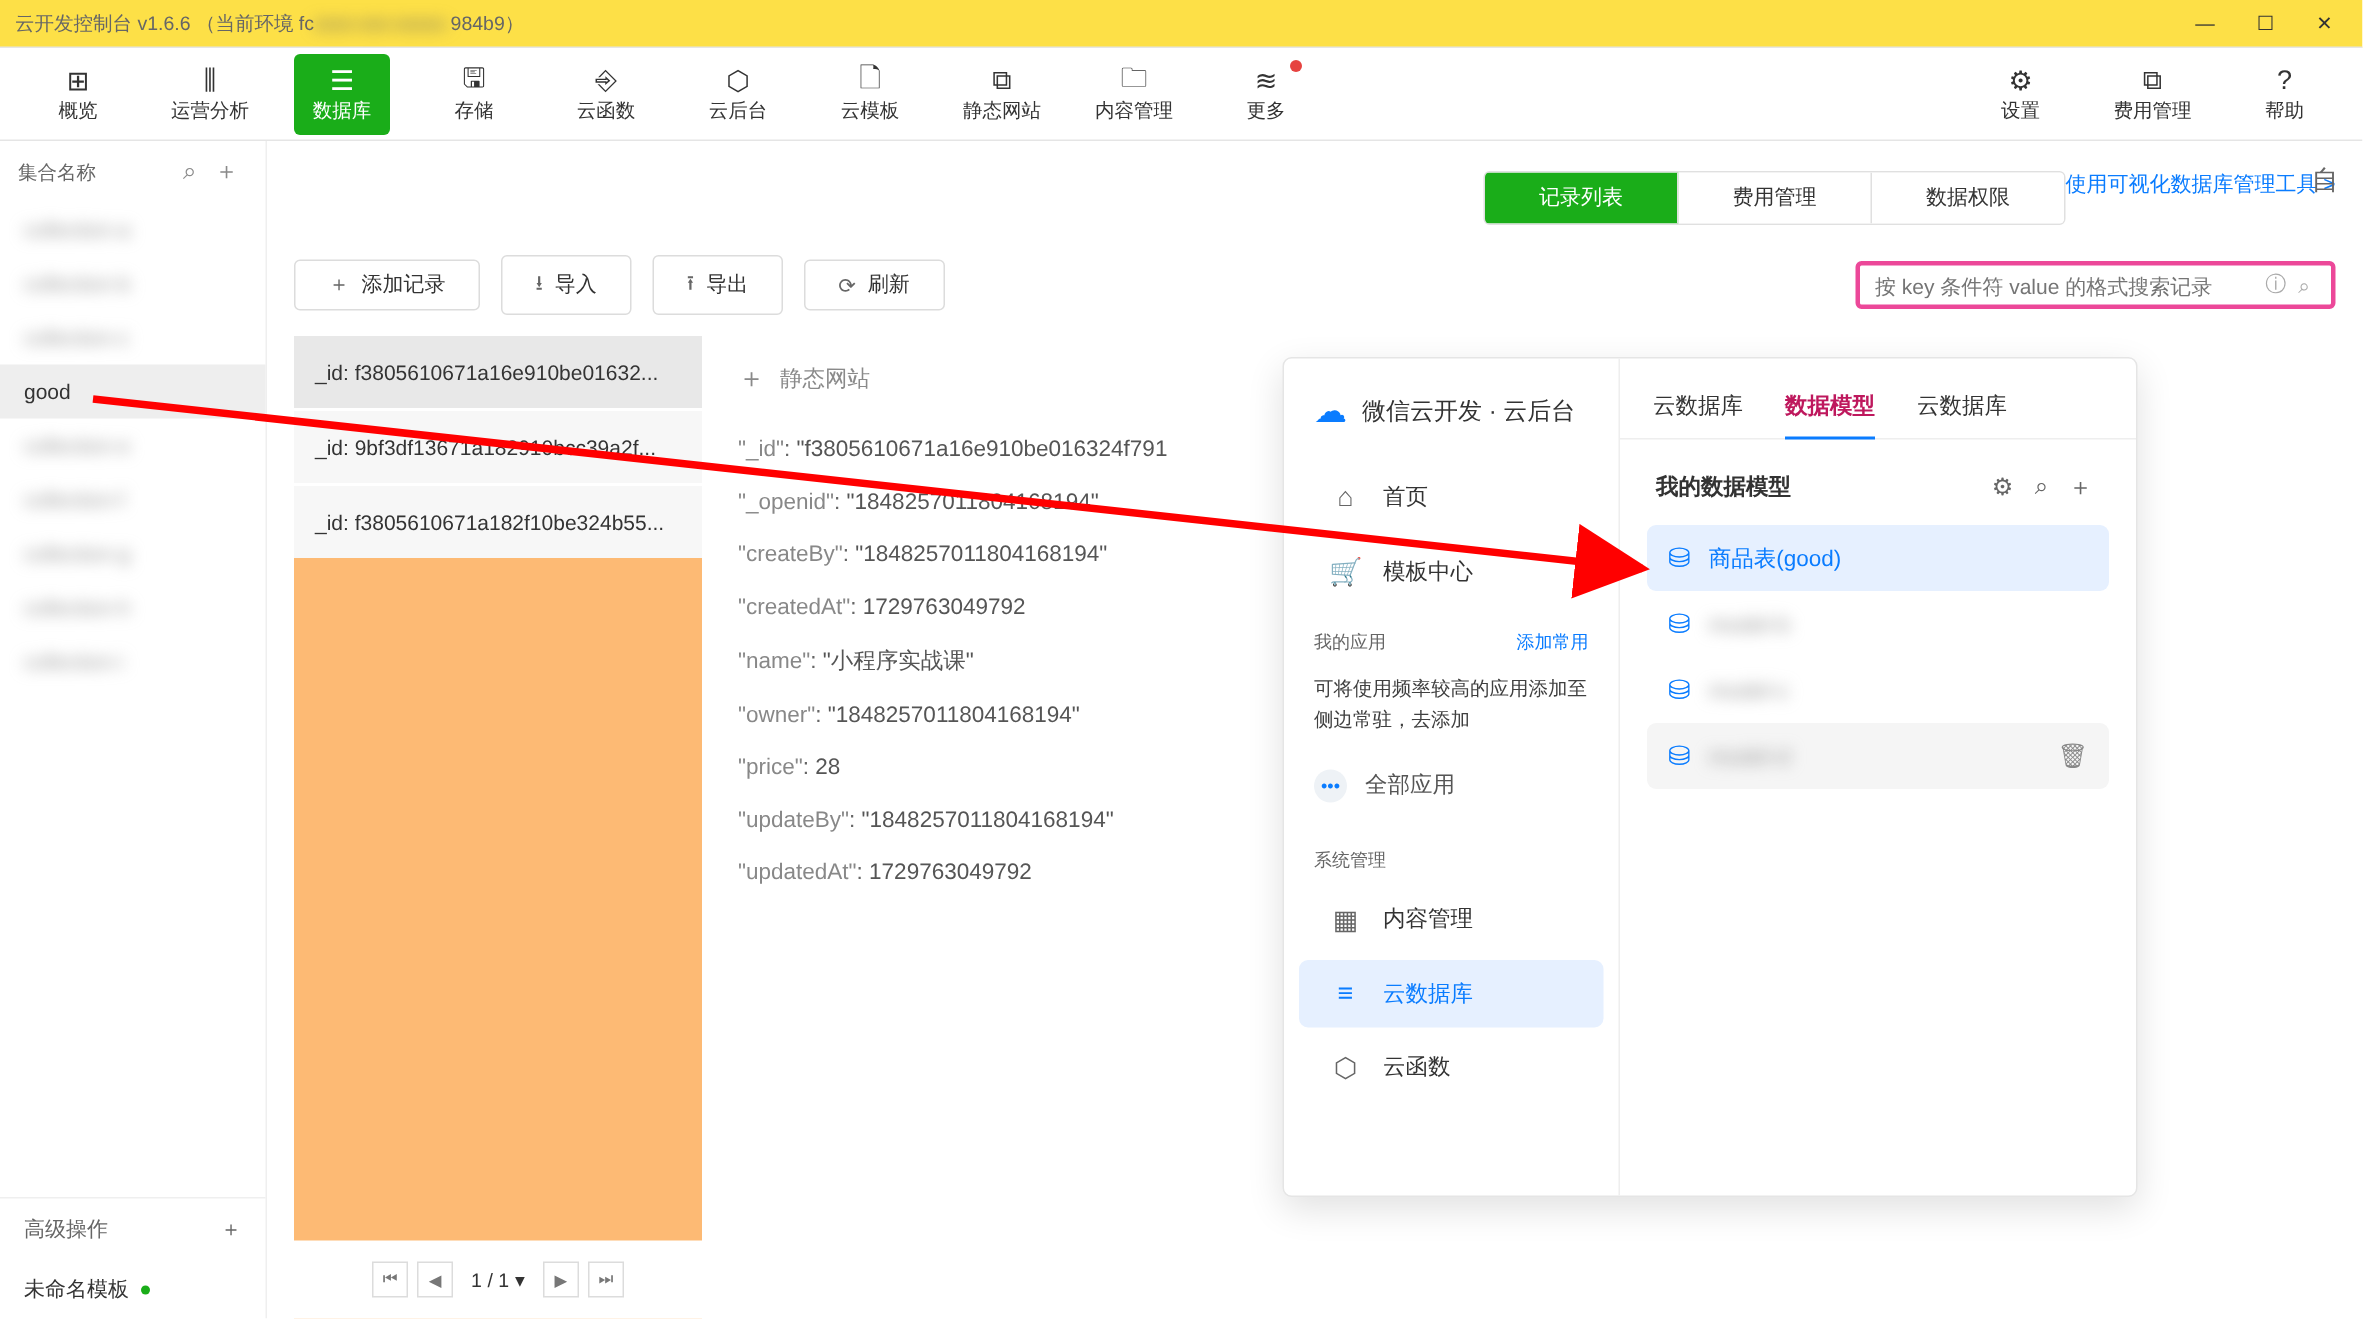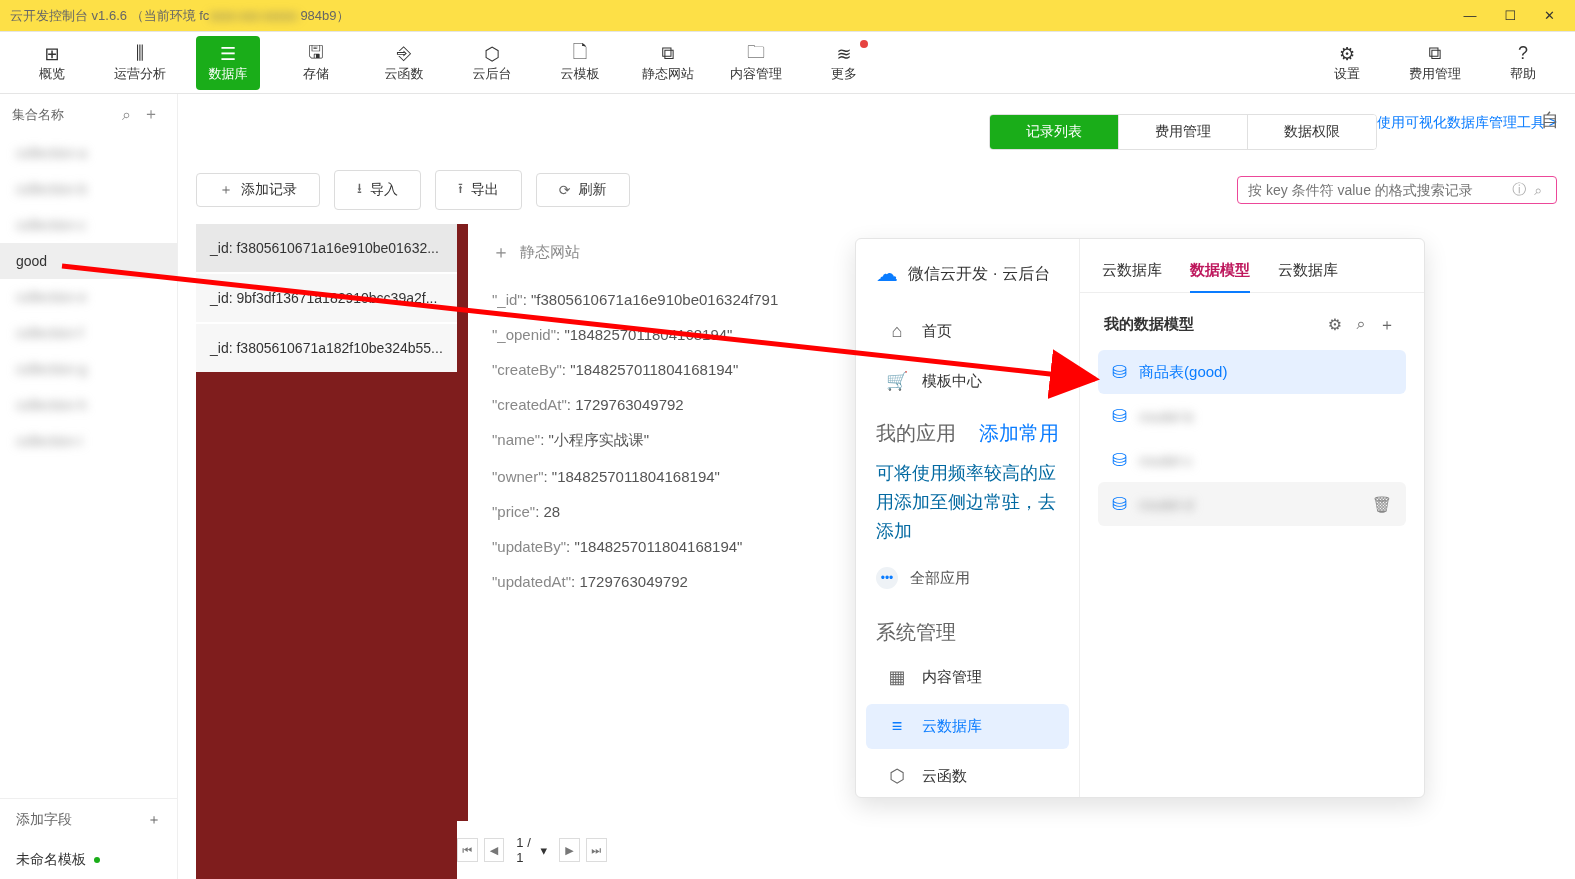--- a/index.html
+++ b/index.html
@@ -32,25 +32,25 @@
 .subtabs-row { display: flex; align-items: flex-start; padding: 8px 0 14px 0; }
 .subtabs-row .spacer-left { flex: 1; }
 .seg-group { display: inline-flex; border: 1px solid #e0e0e0; border-radius: 4px; overflow: hidden; }
 .seg { padding: 8px 36px; font-size: 14px; background: #fff; border-right: 1px solid #e0e0e0; }
 .seg:last-child { border-right: none; }
 .seg.active { background: #1aad19; color: #fff; }
 .vis-link { margin-left: auto; color: #0a7cff; font-size: 14px; }
 .actions-row { display: flex; align-items: center; gap: 14px; padding: 6px 0 14px 18px; }
 .btn { display: inline-flex; align-items: center; gap: 8px; border: 1px solid #dcdcdc; background: #fff; padding: 7px 22px; border-radius: 4px; font-size: 14px; }
 .btn .bicon { font-size: 14px; color: #666; }
-.search-wrap { margin-left: auto; display: flex; align-items: center; border: 1px solid #ec4899; border-radius: 4px; padding: 4px 10px; width: 320px; }
+.search-wrap { margin-left: auto; display: flex; align-items: flex-end; border: 3px solid #ec4899; border-radius: 4px; padding: 4px 10px; width: 320px; }
 .search-wrap input { flex: 1; border: none; outline: none; font-size: 14px; }
 .search-wrap .sicon { color: #aaa; font-size: 14px; padding: 0 4px; }
 .data-area { display: flex; flex: 1; min-height: 0; padding-left: 18px; }
-.rec-list { width: 272px; background: #7f1d1d; display: flex; flex-direction: row; }
+.rec-list { width: 272px; background: #fdba74; display: flex; flex-direction: column; }
 .rec-item { padding: 16px 14px; font-size: 14px; color: #333; white-space: nowrap; overflow: hidden; text-overflow: ellipsis; background: #f7f7f7; }
 .rec-item + .rec-item { border-top: 2px solid #fff; }
 .rec-item.selected { background: #e8e8e8; }
 .pagination { margin-top: auto; display: flex; align-items: center; justify-content: center; gap: 6px; padding: 14px 0; background: #fff; }
 .pagination .pg-btn { width: 24px; height: 24px; border: 1px solid #dcdcdc; display: inline-flex; align-items: center; justify-content: center; font-size: 11px; color: #777; }
 .pagination .pg-info { padding: 0 6px; font-size: 13px; display: inline-flex; align-items: center; gap: 4px; }
 .detail-pane { flex: 1; padding: 16px 24px; font-family: Consolas, Menlo, monospace; font-size: 15px; color: #666; min-width: 0; overflow-x: hidden; }
 .add-field { display: flex; align-items: center; gap: 10px; color: #8a8a8a; margin-bottom: 18px; font-family: -apple-system, "Microsoft YaHei", sans-serif; font-size: 15px; }
 .add-field .plus { font-size: 18px; font-weight: 300; }
 .kv-row { padding: 9px 0; white-space: nowrap; overflow: hidden; text-overflow: ellipsis; }
@@ -61,23 +61,23 @@
 
 
 .right-panel { position: absolute; right: 150px; top: 238px; width: 570px; height: 560px; background: #fff; border: 1px solid #e5e5e5; box-shadow: 0 8px 24px rgba(0,0,0,0.12); border-radius: 6px; display: flex; overflow: hidden; }
 .rp-nav { width: 224px; border-right: 1px solid #eee; padding: 16px 0; display: flex; flex-direction: column; }
 .rp-brand { display: flex; align-items: center; gap: 10px; padding: 6px 20px 20px; font-size: 16px; }
 .rp-brand .cloud-icon { color: #0a7cff; font-size: 22px; }
 .rp-nav-item { display: flex; align-items: center; gap: 14px; padding: 12px 20px; font-size: 15px; margin: 2px 10px; border-radius: 6px; }
 .rp-nav-item.active { background: #e6f0ff; color: #0a7cff; }
 .rp-nav-item .nicon { width: 22px; text-align: center; font-size: 18px; color: #666; }
 .rp-nav-item.active .nicon { color: #0a7cff; }
-.rp-sec-head { padding: 14px 20px 6px; color: #666; font-size: 20px; display: flex; justify-content: space-between; text-align: right; }
+.rp-sec-head { padding: 14px 20px 6px; color: #666; font-size: 12px; display: flex; justify-content: space-between; text-align: right; }
 .rp-sec-head .add-link { color: #0a7cff; }
-.rp-hint { padding: 6px 20px; font-size: 18px; color: #0369a1; line-height: 1.6; }
+.rp-hint { padding: 6px 20px; font-size: 13px; color: #404040; line-height: 1.6; }
 .rp-all-apps { display: flex; align-items: center; gap: 12px; padding: 16px 20px; font-size: 15px; color: #555; }
 .rp-all-apps .dot-more { width: 22px; height: 22px; border-radius: 50%; background: #eef2f6; color: #0a7cff; display: inline-flex; align-items: center; justify-content: center; font-size: 12px; }
 .rp-right { flex: 1; display: flex; flex-direction: column; }
 .rp-tabs { display: flex; gap: 28px; padding: 14px 22px 0; border-bottom: 1px solid #eee; }
 .rp-tab { padding: 8px 0 12px; font-size: 15px; color: #333; position: relative; }
 .rp-tab.active { color: #be185d; font-weight: 700; }
 .rp-tab.active::after { content: ""; position: absolute; left: 0; right: 0; bottom: -1px; height: 2px; background: #0a7cff; }
 .rp-body { padding: 18px 18px; }
 .rp-mymodel-head { display: flex; padding: 4px 6px 14px; font-size: 15px; font-weight: 600; }
 .rp-mymodel-head .sp { flex: 1; }
@@ -177,21 +177,21 @@
         <div class="coll-item blurred">collection-c</div>
         <div class="coll-item selected">good</div>
         <div class="coll-item blurred">collection-e</div>
         <div class="coll-item blurred">collection-f</div>
         <div class="coll-item blurred">collection-g</div>
         <div class="coll-item blurred">collection-h</div>
         <div class="coll-item blurred">collection-i</div>
       </div>
     <div class="adv-ops">
       <div class="adv-head">
-        <span class="label">添加字段</span>
+        <span class="label">高级操作</span>
         <span class="sicon">＋</span>
       </div>
       <div class="adv-item">
         <span>未命名模板</span>
         <span class="gdot"></span>
       </div>
     </div>
   </div>
 
   <div class="content">

